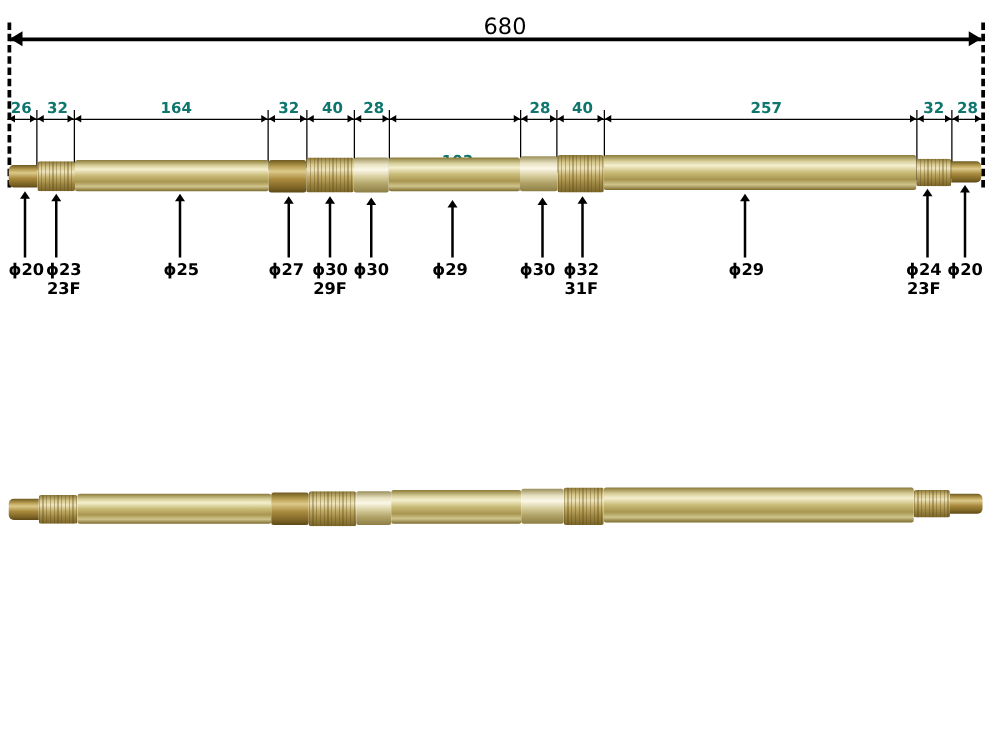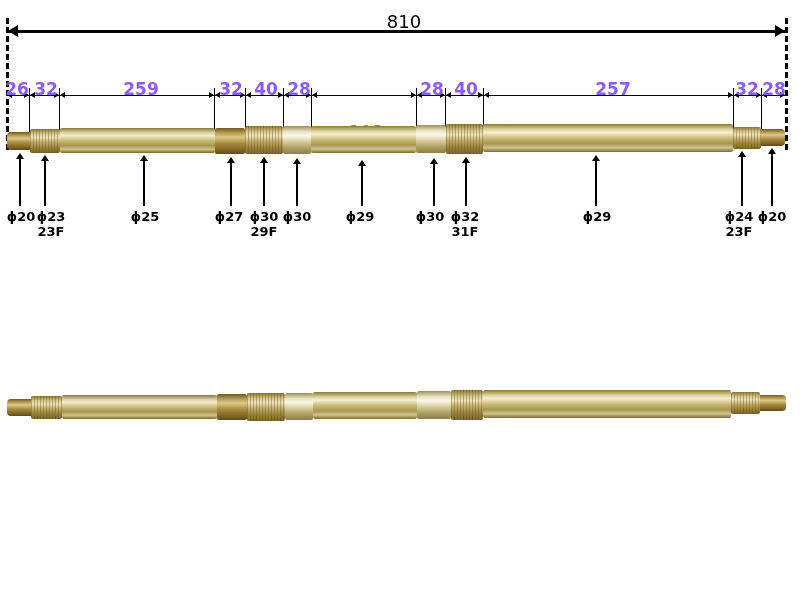--- a/index.html
+++ b/index.html
@@ -2,21 +2,21 @@
 <html><head>
 <meta charset="utf-8">
 <style>
   html, body { margin:0; padding:0; background:#ffffff; }
   body { width:800px; height:600px; position:relative; overflow:hidden; font-family:"DejaVu Sans", sans-serif; }
   .dash-v { position:absolute; width:0; border-left:3px dashed #000; }
   .overall-line { position:absolute; height:3px; background:#000; }
   .overall-label { position:absolute; font-size:18px; color:#000; transform:translateX(-50%); }
   .dim-line { position:absolute; height:1px; background:#000; }
   .ext-line { position:absolute; width:1px; background:#000; }
-  .dim-label { position:absolute; font-size:17px; font-weight:bold; color:#8b5cf6; transform:translateX(-50%); white-space:nowrap; }
+  .dim-label { position:absolute; font-size:12px; font-weight:bold; color:#0f766e; transform:translateX(-50%); white-space:nowrap; }
   .arrow-l, .arrow-r { position:absolute; width:0; height:0; border-top:3px solid transparent; border-bottom:3px solid transparent; }
   .arrow-l { border-right:5px solid #000; }
   .arrow-r { border-left:5px solid #000; }
   .big-arrow-l { position:absolute; width:0; height:0; border-top:6px solid transparent; border-bottom:6px solid transparent; border-right:10px solid #000; }
   .big-arrow-r { position:absolute; width:0; height:0; border-top:6px solid transparent; border-bottom:6px solid transparent; border-left:10px solid #000; }
   .callout-line { position:absolute; width:2px; background:#000; }
   .callout-head { position:absolute; width:0; height:0; border-left:4px solid transparent; border-right:4px solid transparent; border-bottom:6px solid #000; }
   .callout-label { position:absolute; font-size:13px; font-weight:bold; color:#000; text-align:center; transform:translateX(-50%); line-height:15px; white-space:nowrap; }
   .seg { position:absolute; border-radius:2px; }
   .smooth { background:linear-gradient(to bottom, #8a7a3a 0%, #d8cf9a 18%, #f4efcf 30%, #c9bc78 50%, #a89650 70%, #cfc48c 85%, #7c6a2c 100%); }
@@ -27,21 +27,21 @@
   .bronze { background:linear-gradient(to bottom, #6e5a20 0%, #b89e52 20%, #dcc98a 35%, #a8893c 60%, #7e6526 85%, #5e4a18 100%); }
 </style>
 </head>
 <body>
 
 <div class="dash-v" style="left:6px; top:18px; height:132px;"></div>
 <div class="dash-v" style="left:785px; top:18px; height:132px;"></div>
 <div class="overall-line" style="left:8px; top:30px; width:777px;"></div>
 <div class="big-arrow-l" style="left:8px; top:25px;"></div>
 <div class="big-arrow-r" style="left:775px; top:25px;"></div>
-<div class="overall-label" style="left:404px; top:11px;">810</div>
+<div class="overall-label" style="left:404px; top:11px;">680</div>
 
 <div class="dim-line" style="left:6px; top:95px; width:780px;"></div>
 
 <div class="ext-line" style="left:29px; top:88px; height:48px;"></div>
 <div class="ext-line" style="left:59px; top:88px; height:43px;"></div>
 <div class="ext-line" style="left:214px; top:88px; height:48px;"></div>
 <div class="ext-line" style="left:245px; top:88px; height:46px;"></div>
 <div class="ext-line" style="left:283px; top:88px; height:46px;"></div>
 <div class="ext-line" style="left:311px; top:88px; height:56px;"></div>
 <div class="ext-line" style="left:416px; top:88px; height:56px;"></div>
@@ -70,21 +70,21 @@
 <div class="arrow-r" style="left:478px; top:92px;"></div>
 <div class="arrow-l" style="left:484px; top:92px;"></div>
 <div class="arrow-r" style="left:728px; top:92px;"></div>
 <div class="arrow-l" style="left:734px; top:92px;"></div>
 <div class="arrow-r" style="left:756px; top:92px;"></div>
 <div class="arrow-l" style="left:762px; top:92px;"></div>
 <div class="arrow-r" style="left:780px; top:92px;"></div>
 
 <div class="dim-label" style="left:17px; top:79px;">26</div>
 <div class="dim-label" style="left:46px; top:79px;">32</div>
-<div class="dim-label" style="left:141px; top:79px;">259</div>
+<div class="dim-label" style="left:141px; top:79px;">164</div>
 <div class="dim-label" style="left:231px; top:79px;">32</div>
 <div class="dim-label" style="left:266px; top:79px;">40</div>
 <div class="dim-label" style="left:299px; top:79px;">28</div>
 <div class="dim-label" style="left:366px; top:79px;margin-top:43px;">103</div>
 <div class="dim-label" style="left:432px; top:79px;">28</div>
 <div class="dim-label" style="left:466px; top:79px;">40</div>
 <div class="dim-label" style="left:613px; top:79px;">257</div>
 <div class="dim-label" style="left:747px; top:79px;">32</div>
 <div class="dim-label" style="left:774px; top:79px;">28</div>
 

